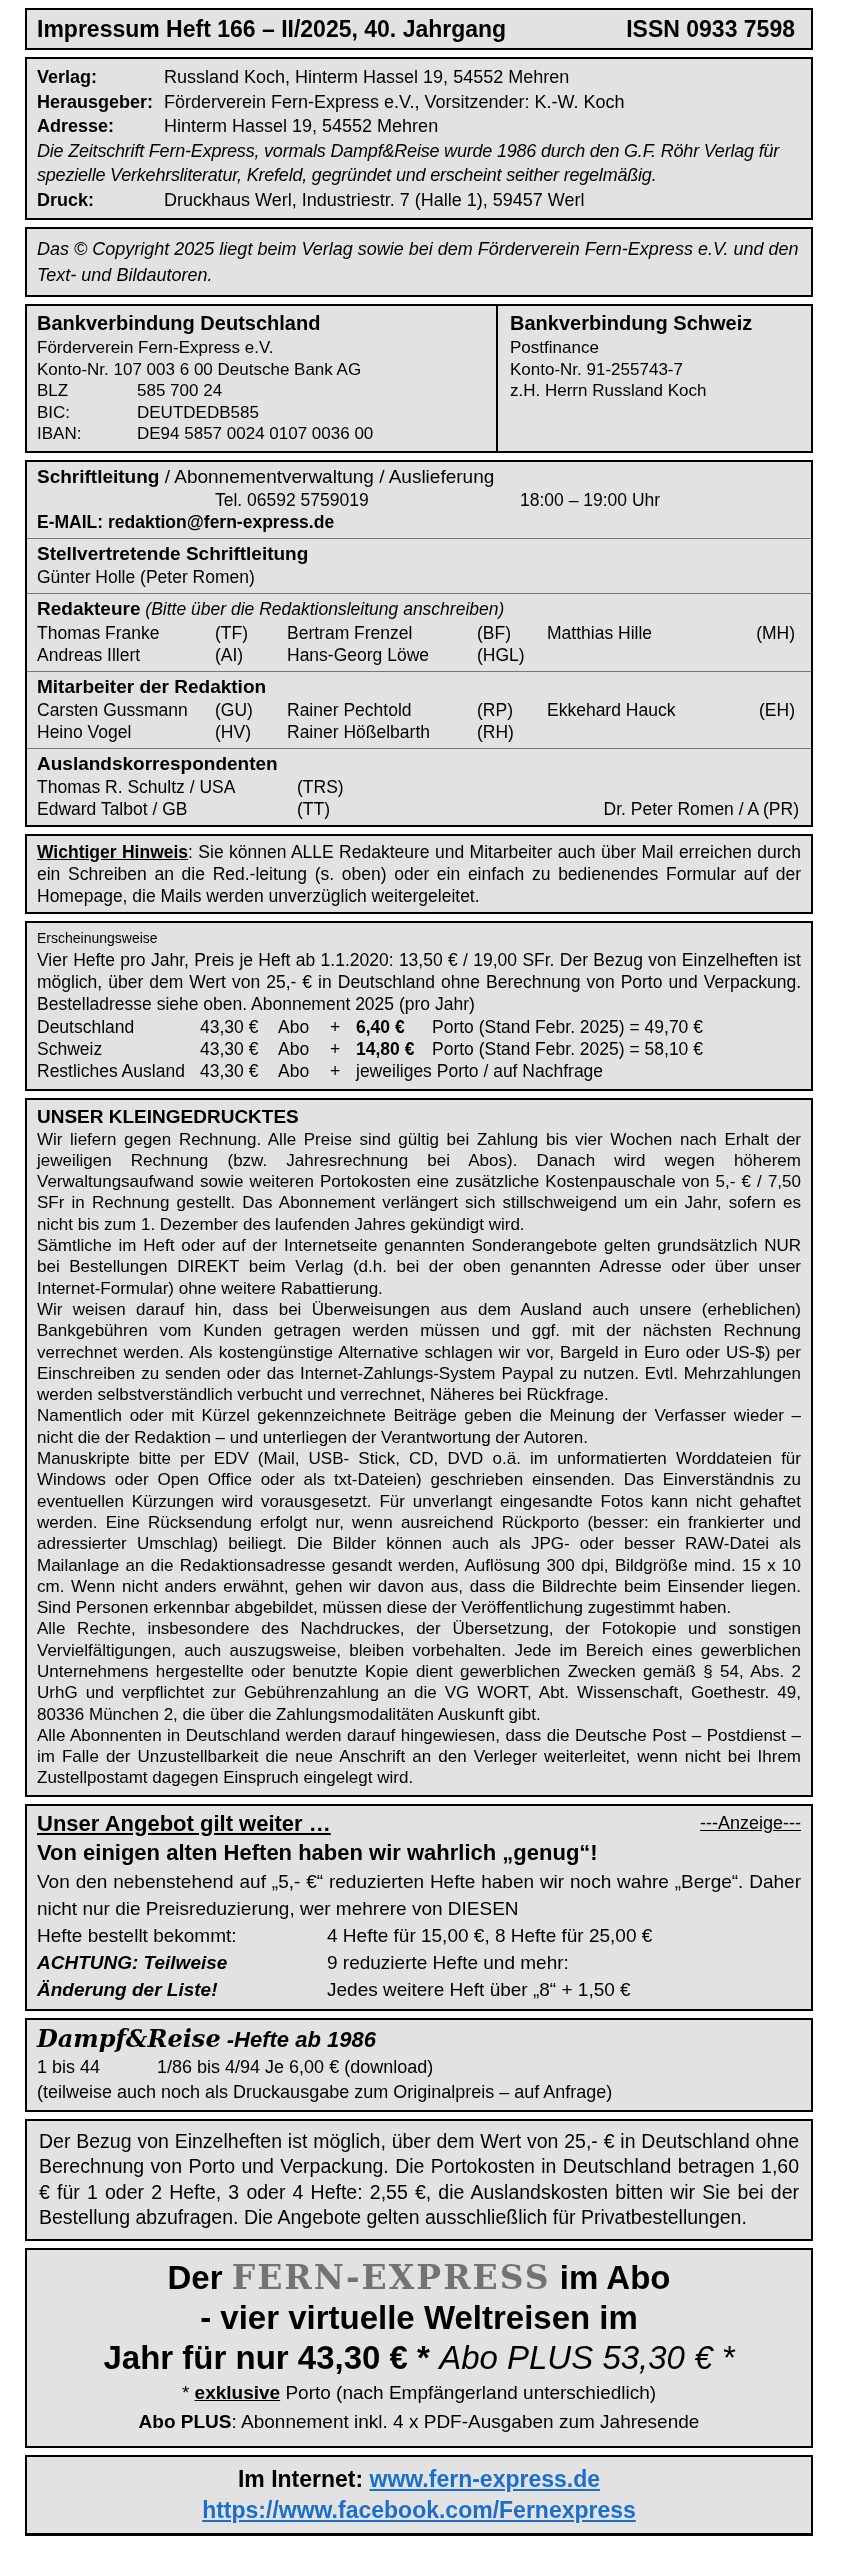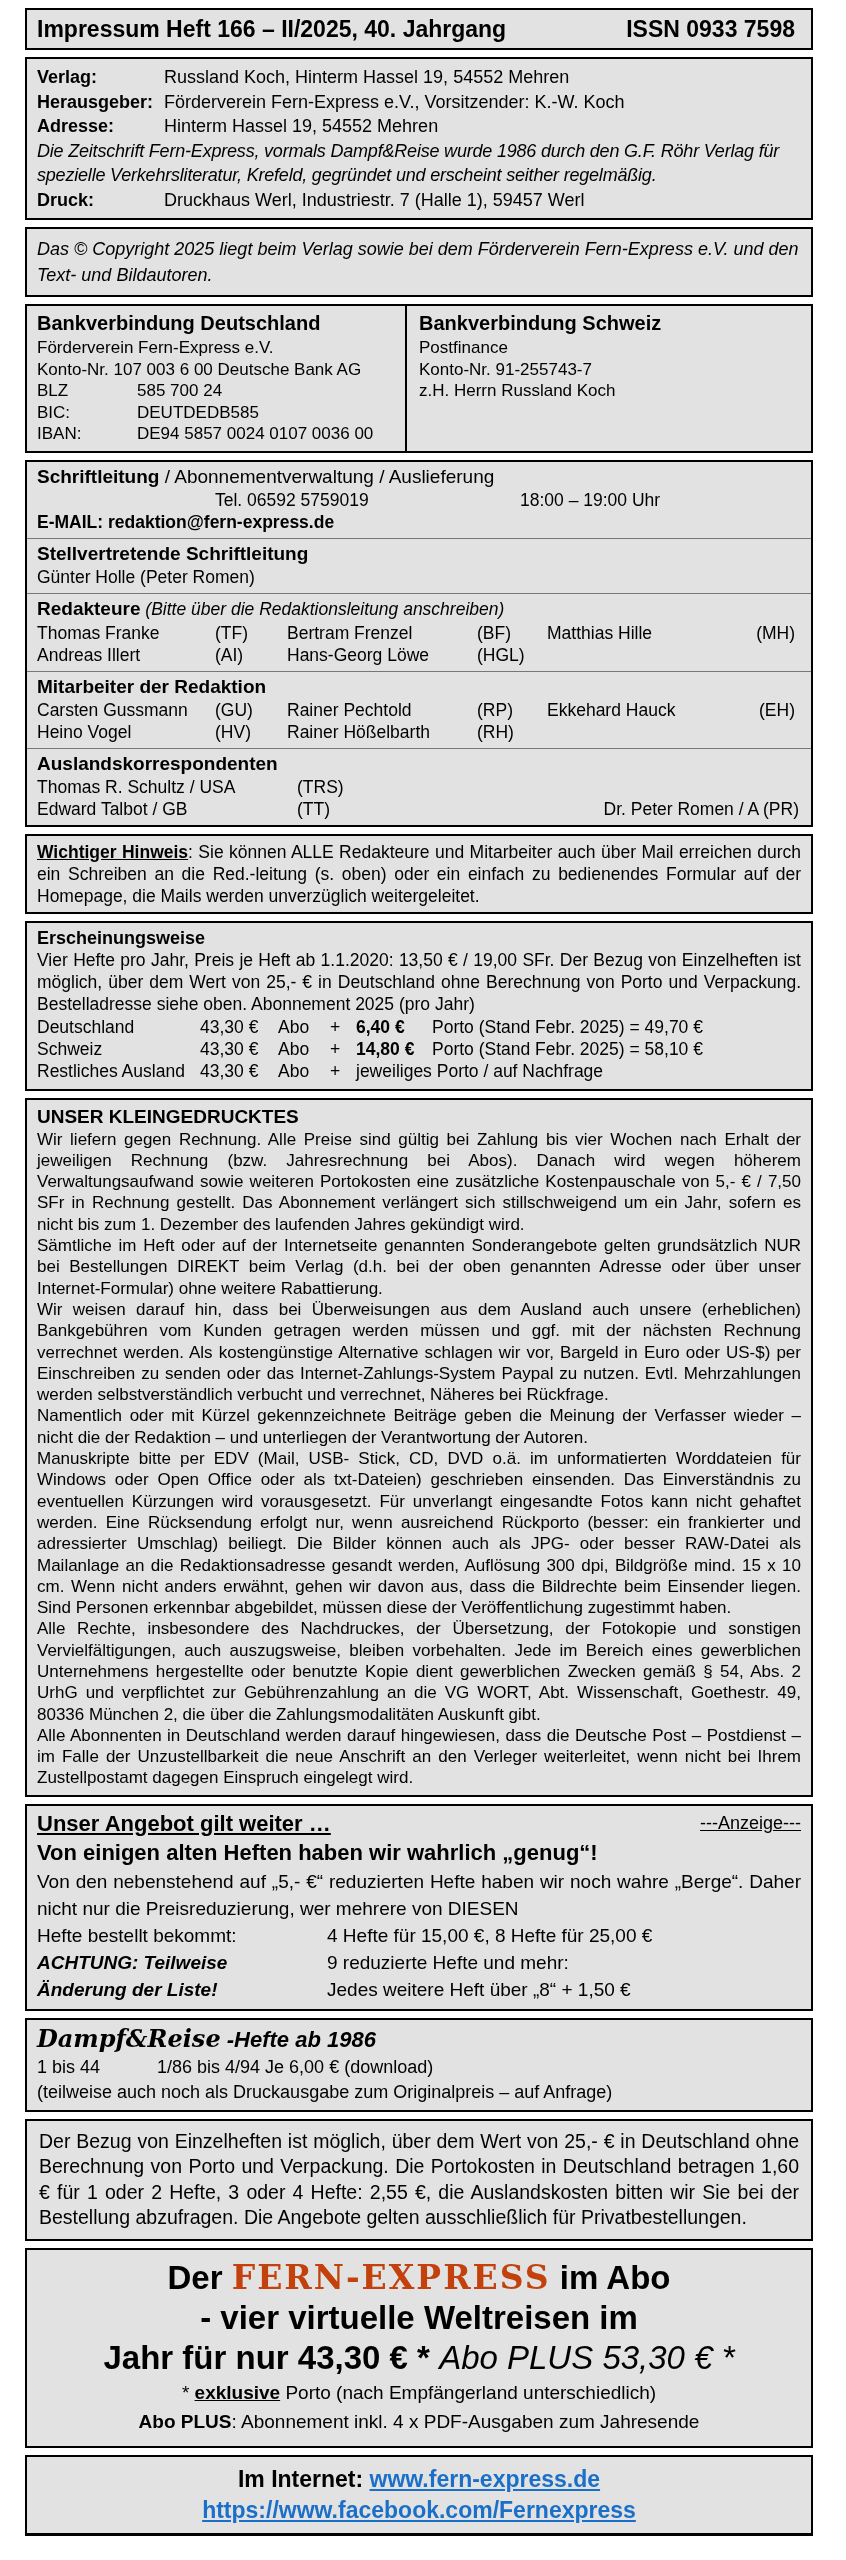--- a/index.html
+++ b/index.html
@@ -19,21 +19,21 @@
   .publisher{padding:6px 10px;font-size:18px;line-height:24.5px;}
   .kv{display:grid;grid-template-columns:127px 1fr;}
   .k{font-weight:bold;}
   .hist{font-style:italic;letter-spacing:-0.2px;}
 
   
   .copyright{font-style:italic;font-size:18px;line-height:26px;padding:7px 10px;}
 
   
   .bank{display:flex;font-size:17px;line-height:21.5px;}
-  .bank-left{width:380px;border-right:2px solid #000;padding:4px 8px 6px 10px;box-sizing:border-box;}
+  .bank-left{width:471px;border-right:2px solid #000;padding:4px 8px 6px 10px;box-sizing:border-box;}
   .bank-right{flex:1;padding:4px 8px 6px 12px;}
   .sec-title{font-size:20px;font-weight:bold;line-height:27px;}
   .bank-kv{display:grid;grid-template-columns:100px 1fr;}
 
   
   .editorial{font-size:17.5px;line-height:22px;}
   .edsec{padding:2px 10px 5px;}
   .edsec + .edsec{border-top:1.5px solid #777;}
   .ed-head{font-size:19px;line-height:25px;}
   .note{font-style:italic;font-weight:normal;font-size:17.5px;}
@@ -44,21 +44,21 @@
   .auslgrid{display:grid;grid-template-columns:260px 120px 1fr;}
   .auslgrid .last{text-align:right;padding-right:2px;}
   .email-line{font-weight:bold;}
 
   
   .hinweis{font-size:17.5px;line-height:22px;text-align:justify;padding:5px 10px;}
   .lead-u{font-weight:bold;text-decoration:underline;}
 
   
   .ersch{font-size:17.5px;line-height:22.3px;padding:4px 10px 6px;}
-  .ersch-title{font-weight:bold;font-size:18px;}
+  .ersch-title{font-weight:normal;font-size:14px;}
   .ersch-intro{text-align:justify;}
   .ersch-row{display:grid;grid-template-columns:163px 78px 52px 26px 76px 1fr;}
   .ersch-row .b{font-weight:bold;}
   .span2{grid-column:5 / 7;}
 
   
   .fine{font-size:17px;line-height:21.3px;text-align:justify;padding:4px 10px 6px;}
   .fine p{margin:0;}
   .fine-title{font-size:19px;font-weight:bold;line-height:25px;}
 
@@ -78,21 +78,21 @@
   .script{font-family:"DejaVu Serif",serif;font-style:italic;font-weight:bold;font-size:24px;}
   .dampf-rest{font-weight:bold;font-style:italic;}
   .dampf-row{display:grid;grid-template-columns:120px 1fr;}
 
   
   .einzel{padding:8px 12px;font-size:19.5px;line-height:25.5px;text-align:justify;}
 
   
   .abo-box{text-align:center;padding:8px 10px 10px;}
   .abo-l1{font-size:33px;font-weight:bold;line-height:40px;}
-  .brand{color:#c2410c;font-family:"DejaVu Serif",serif;letter-spacing:2px;}
+  .brand{color:#737373;font-family:"DejaVu Serif",serif;letter-spacing:2px;}
   .abo-l3-it{font-style:italic;font-weight:normal;}
   .abo-l4{font-size:21px;line-height:31px;}
   .abo-l4 .b{font-weight:bold;}
   .abo-l5{font-size:19px;line-height:30px;}
   .u-b{font-weight:bold;text-decoration:underline;}
   .abo-l6{font-size:19px;line-height:28px;}
   .abo-l6 .b{font-weight:bold;}
 
   
   .internet{text-align:center;padding:7px 10px;font-size:23px;line-height:31px;

